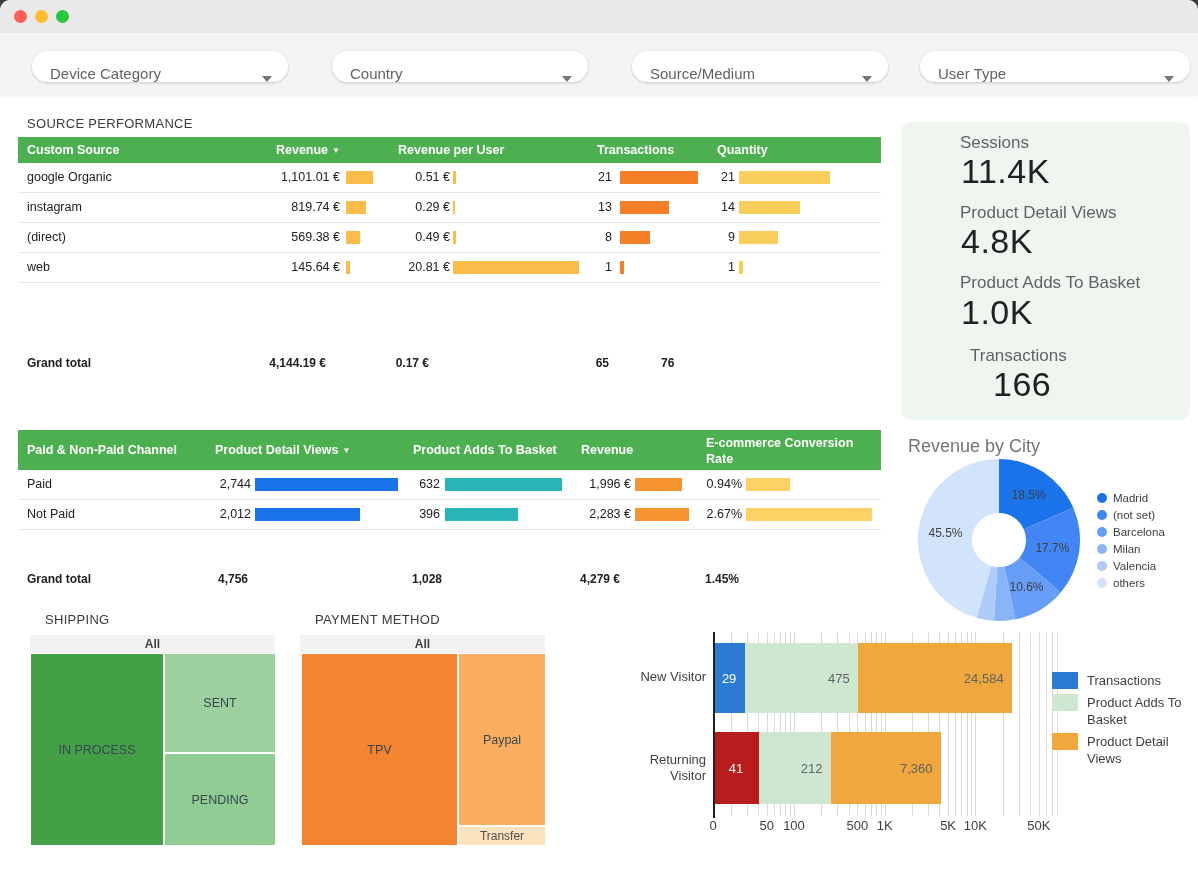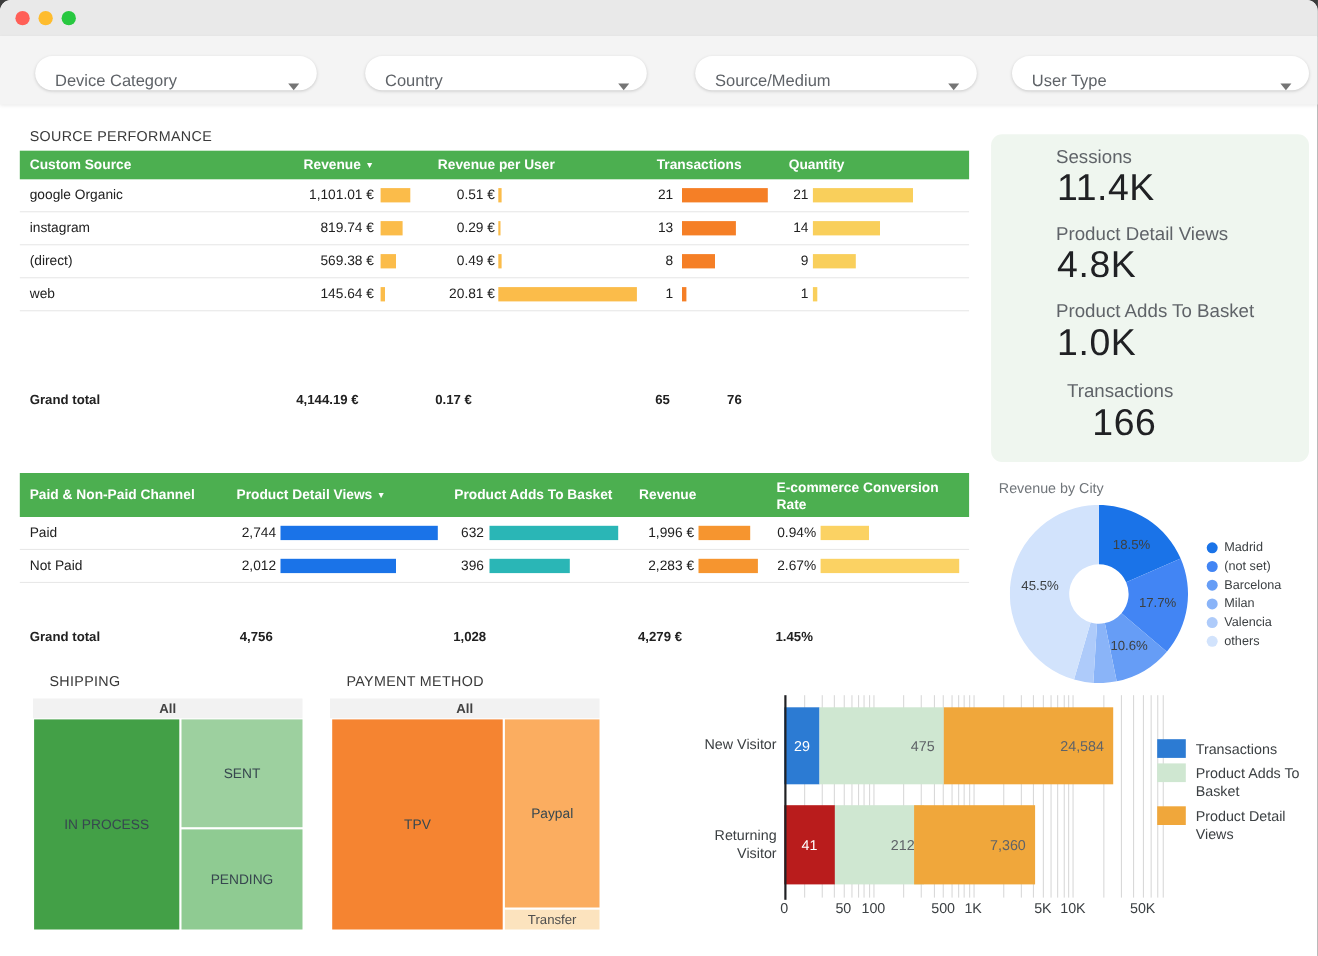--- a/index.html
+++ b/index.html
@@ -16,21 +16,21 @@
   .pill{position:absolute;top:18px;height:31px;background:#fff;border-radius:16px;box-shadow:0 1px 3px rgba(0,0,0,.18);
         display:flex;align-items:flex-end;justify-content:space-between;padding:0 16px 0 18px;box-sizing:border-box;cursor:pointer;}
   .pill .lbl{font-size:15px;color:#5F6368;}
   .caret{width:0;height:0;border-left:5px solid transparent;border-right:5px solid transparent;border-top:6px solid #757575;}
   .p1{left:32px;width:256px}.p2{left:332px;width:256px}.p3{left:632px;width:256px}.p4{left:920px;width:270px}
   
   .section-title{position:absolute;font-size:13px;color:#3A3A3A;letter-spacing:.3px;}
   #sp-title{left:27px;top:116px;}
   #ship-title{left:45px;top:612px;}
   #pay-title{left:315px;top:612px;}
-  #donut-title{position:absolute;left:908px;top:436px;font-size:13px;color:#70757A;}
+  #donut-title{position:absolute;left:908px;top:436px;font-size:18px;color:#70757A;}
   
   .tbl{position:absolute;left:18px;width:863px;}
   #t1{top:137px}#t2{top:430px}
   .ghdr{position:relative;background:#4CAF50;}
   #t1 .ghdr{height:26px}#t2 .ghdr{height:40px}
   .hc{position:absolute;color:#fff;font-size:12.5px;font-weight:bold;white-space:nowrap;}
   #t1 .hc{line-height:26px}#t2 .hc{line-height:40px}
   #t2 .h2-ecom{line-height:16px;top:5px;white-space:normal;}
   .sort{font-size:8px;margin-left:4px;vertical-align:1px;}
   .h-src{left:9px}.h-rev{left:192px;width:130px;text-align:right}.h-rpu{left:380px}.h-tx{left:579px}.h-qty{left:699px}
@@ -338,21 +338,21 @@
       </div>
       <div class="vseg" style="left: 155.239px; width: 112.471px; top: 18px; height: 70px; background: rgb(207, 231, 209);">
         <div class="inlbl">475</div>
       </div>
       <div class="vseg" style="left: 267.71px; width: 153.921px; top: 18px; height: 70px; background: rgb(240, 167, 59);">
         <div class="inlbl">24,584</div>
       </div>
       <div class="vseg first" style="left: 123px; width: 45.8795px; top: 107px; height: 72px; background: #b91c1c;">
         <div class="inlbl">41</div>
       </div>
-      <div class="vseg" style="left: 168.879px; width: 71.6835px; top: 107px; height: 72px; background: rgb(207, 231, 209); padding-left: 9px;">
+      <div class="vseg" style="left: 168.879px; width: 71.6835px; top: 107px; height: 72px; background: rgb(207, 231, 209);">
         <div class="inlbl">212</div>
       </div>
       <div class="vseg" style="left: 240.563px; width: 110px; top: 107px; height: 72px; background: rgb(240, 167, 59);">
         <div class="inlbl">7,360</div>
       </div>
       <div class="vaxis" style="left: 123px; top: 7px; height: 186px;"></div>
       <div class="vtick" style="left: 101px;">0</div>
       <div class="vtick" style="left: 154.697px;">50</div>
       <div class="vtick" style="left: 182px;">100</div>
       <div class="vtick" style="left: 245.397px;">500</div>

